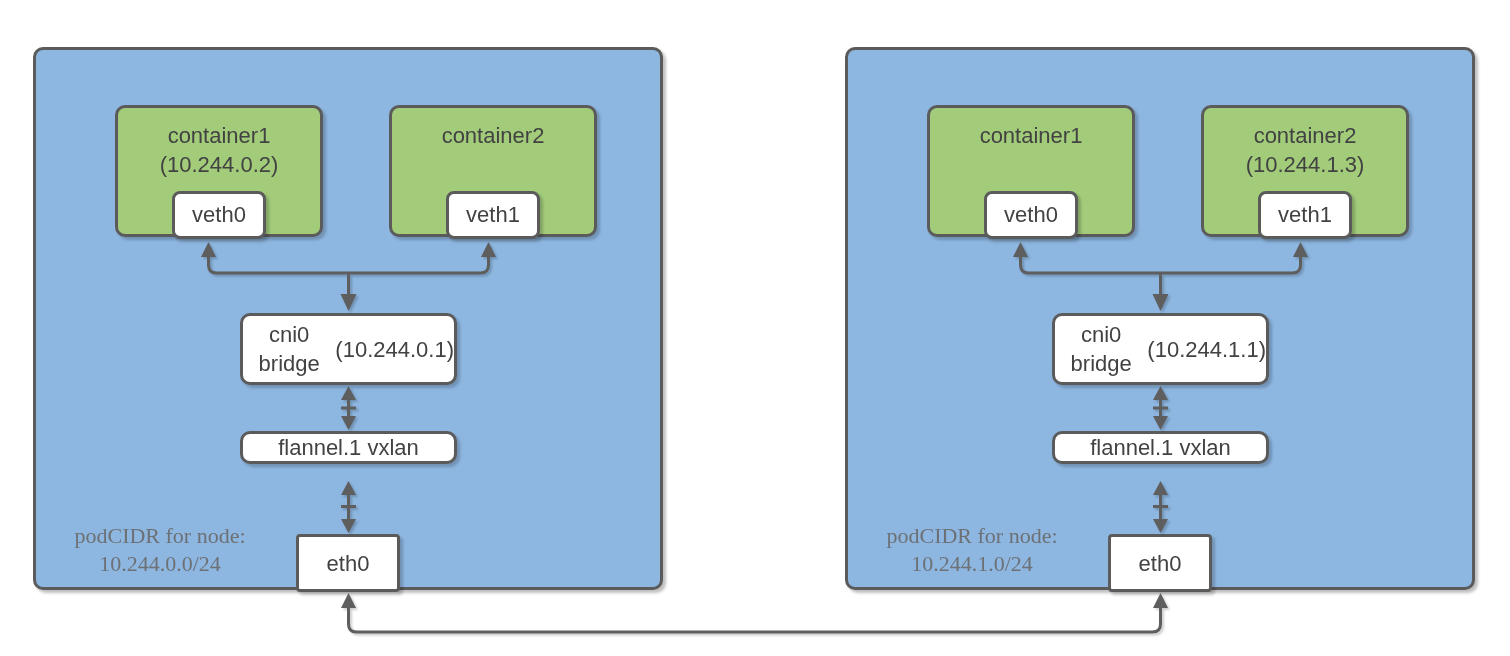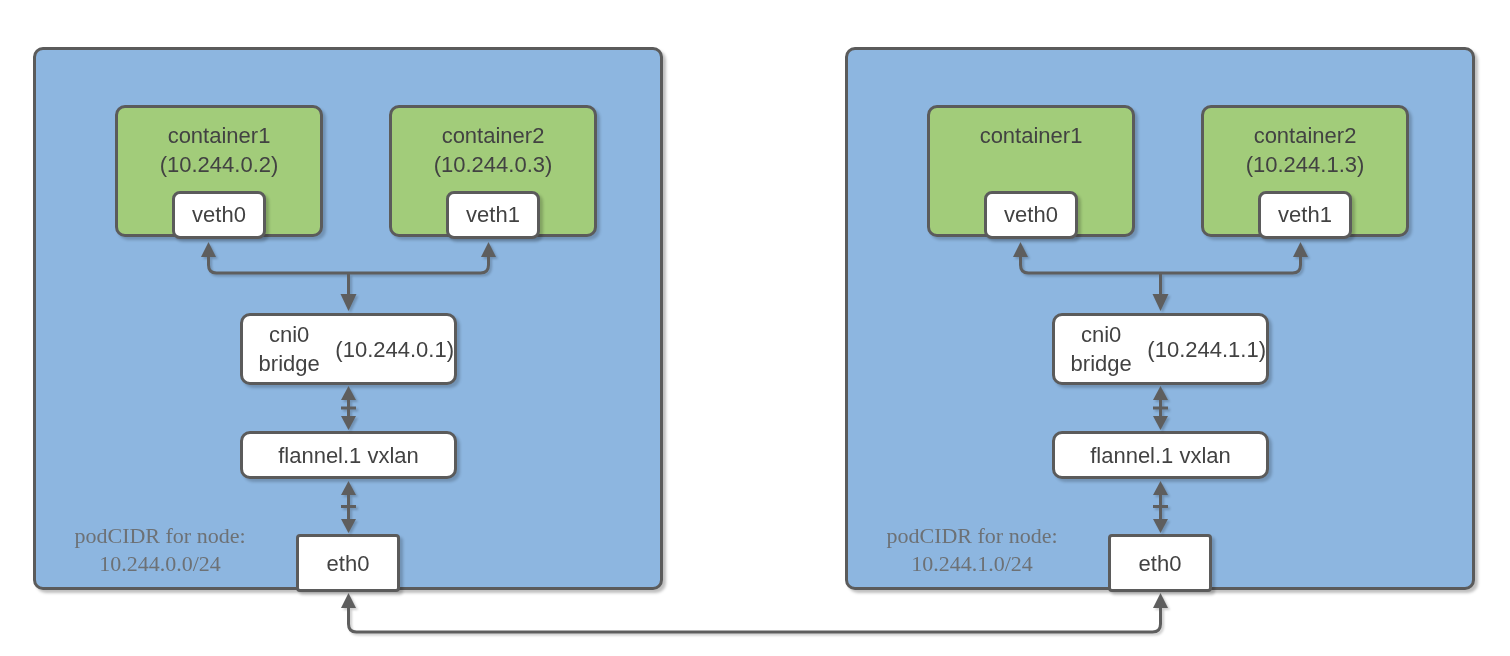--- a/index.html
+++ b/index.html
@@ -44,21 +44,21 @@
   .white-box {
     position:absolute; left:204px; width:217px;
     background:var(--box-fill,#ffffff);
     border:3px solid var(--box-border,#5B5B5B);
     border-radius:10px;
     box-shadow:3px 3px 3px rgba(0,0,0,0.2);
     display:flex; flex-direction:row; align-items:center; justify-content:center;
     font-size:22px; line-height:29px; color:var(--text,#424242); text-align:center;
   }
   .bridge-box { top:263px; height:72px; }
-  .vxlan-box  { top:381px; height:48px; }
+  .vxlan-box  { top:381px; height:33px; }
   .eth-box    { left:260px; top:484px; width:104px; height:58px; border-radius:4px; }
   .podcidr {
     position:absolute; left:15px; top:472px; width:218px; text-align:center;
     font-size:22px; line-height:28px; color:var(--podcidr-text,#6D7175);font-family:Liberation Serif, serif;
   }
   .node-connectors {
     position:absolute; left:-3px; top:-3px; width:630px; height:543px;
     pointer-events:none;
     filter:drop-shadow(2px 2px 1px rgba(0,0,0,0.2));
   }
@@ -81,21 +81,20 @@
       <div class="container-label">
         <div>container1</div>
         <div>(10.244.0.2)</div>
       </div>
       <div class="veth-tab">veth0</div>
     </div>
 
     <div class="container-box c2">
       <div class="container-label">
         <div>container2</div>
-        <div>(10.244.0.3)</div>
       </div>
       <div class="veth-tab">veth1</div>
     </div>
 
     <div class="white-box bridge-box">
       <div>cni0 bridge</div>
       <div>(10.244.0.1)</div>
     </div>
 
     <div class="white-box vxlan-box">

